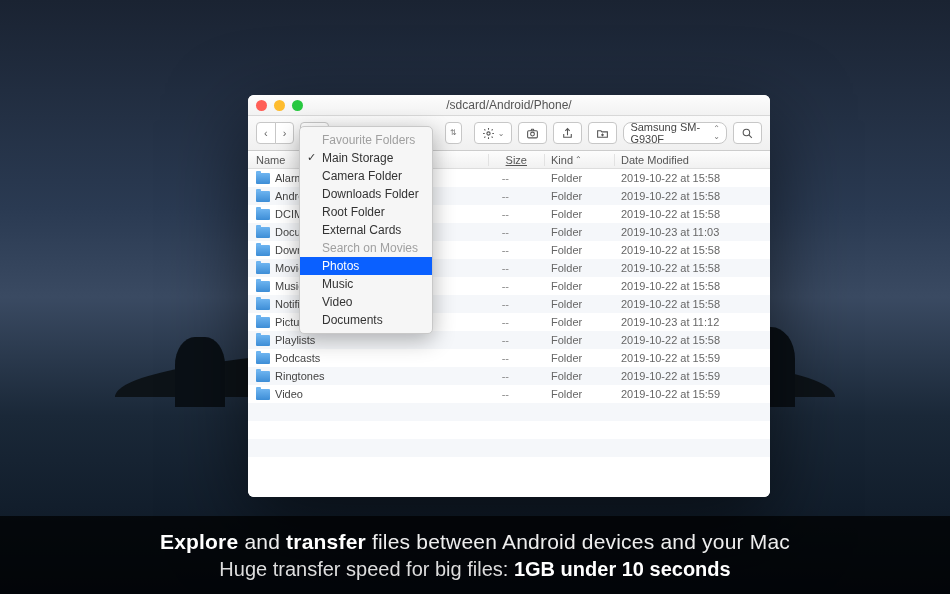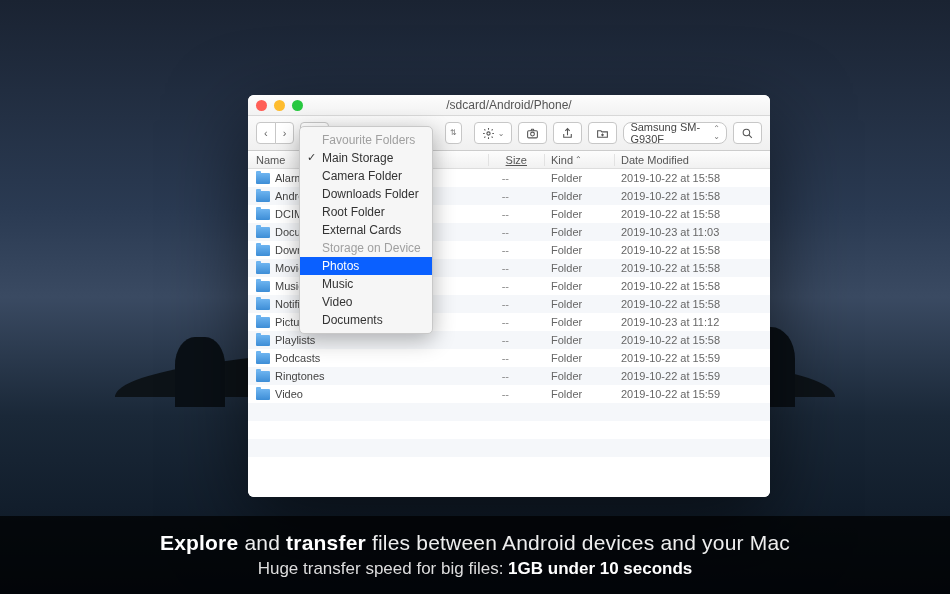--- a/index.html
+++ b/index.html
@@ -68,21 +68,21 @@
 .dd-item{padding:2px 10px 2px 22px;color:#333;position:relative;cursor:default;}
 .dd-item.sel{background:#0a60ff;color:#fff;}
 .dd-item .check{position:absolute;left:7px;top:2px;font-size:11px;}
 
 .caption{
   position:absolute;left:0;right:0;bottom:0;height:78px;background:rgba(0,0,0,.72);
   display:flex;flex-direction:column;align-items:center;justify-content:center;color:#eee;margin-top:46px;
 }
 .caption .l1{font-size:21px;font-weight:300;letter-spacing:.2px;}
 .caption .l1 b{font-weight:600;color:#fff;}
-.caption .l2{font-size:17px;font-weight:300;margin-top:4px;color:#ddd;}
+.caption .l2{font-size:20px;font-weight:300;margin-top:4px;color:#ddd;}
 .caption .l2 b{font-weight:600;color:#fff;}
 
 svg.icon{width:13px;height:13px;display:block;}
 </style>
 </head>
 <body>
 
 <div class="island">
   <div class="mountain"></div>
     <div class="base"></div>
@@ -312,21 +312,21 @@
 
 <div class="dropdown">
   <div class="dd-head">Favourite Folders</div>
   <div id="dd1">
       <div class="dd-item"><span class="check">✓</span><span>Main Storage</span></div>
       <div class="dd-item"><span>Camera Folder</span></div>
       <div class="dd-item"><span>Downloads Folder</span></div>
       <div class="dd-item"><span>Root Folder</span></div>
       <div class="dd-item"><span>External Cards</span></div>
     </div>
-  <div class="dd-head">Storage on Device</div>
+  <div class="dd-head">Search on Movies</div>
   <div id="dd2">
       <div class="dd-item sel">Photos</div>
       <div class="dd-item">Music</div>
       <div class="dd-item">Video</div>
       <div class="dd-item">Documents</div>
     </div>
 </div>
 
 <div class="caption">
   <div class="l1">

